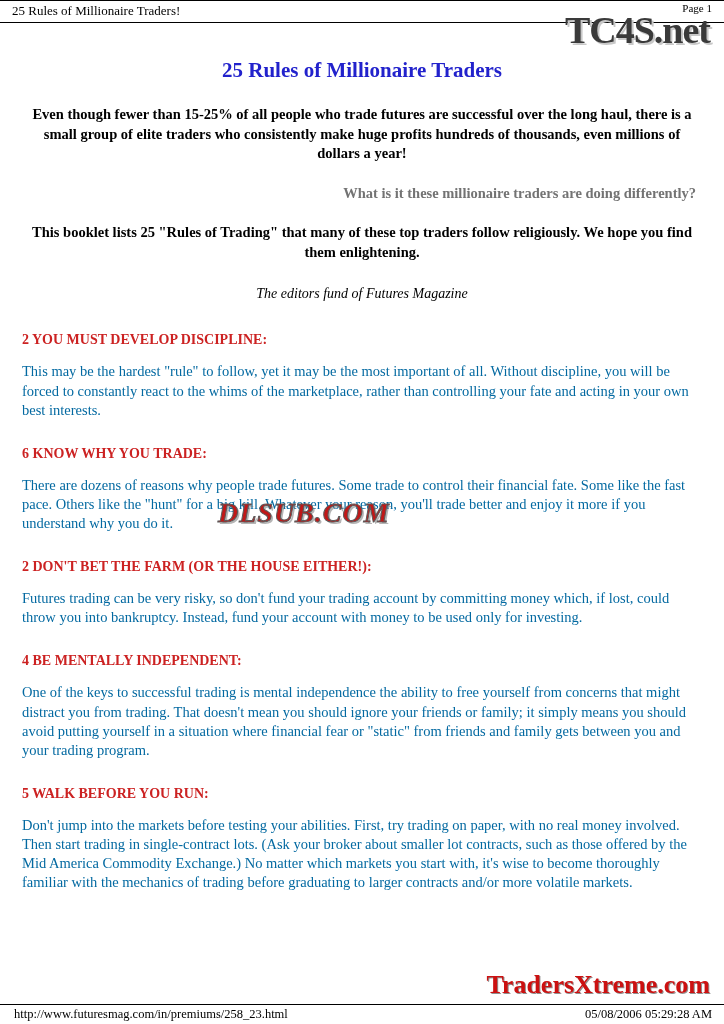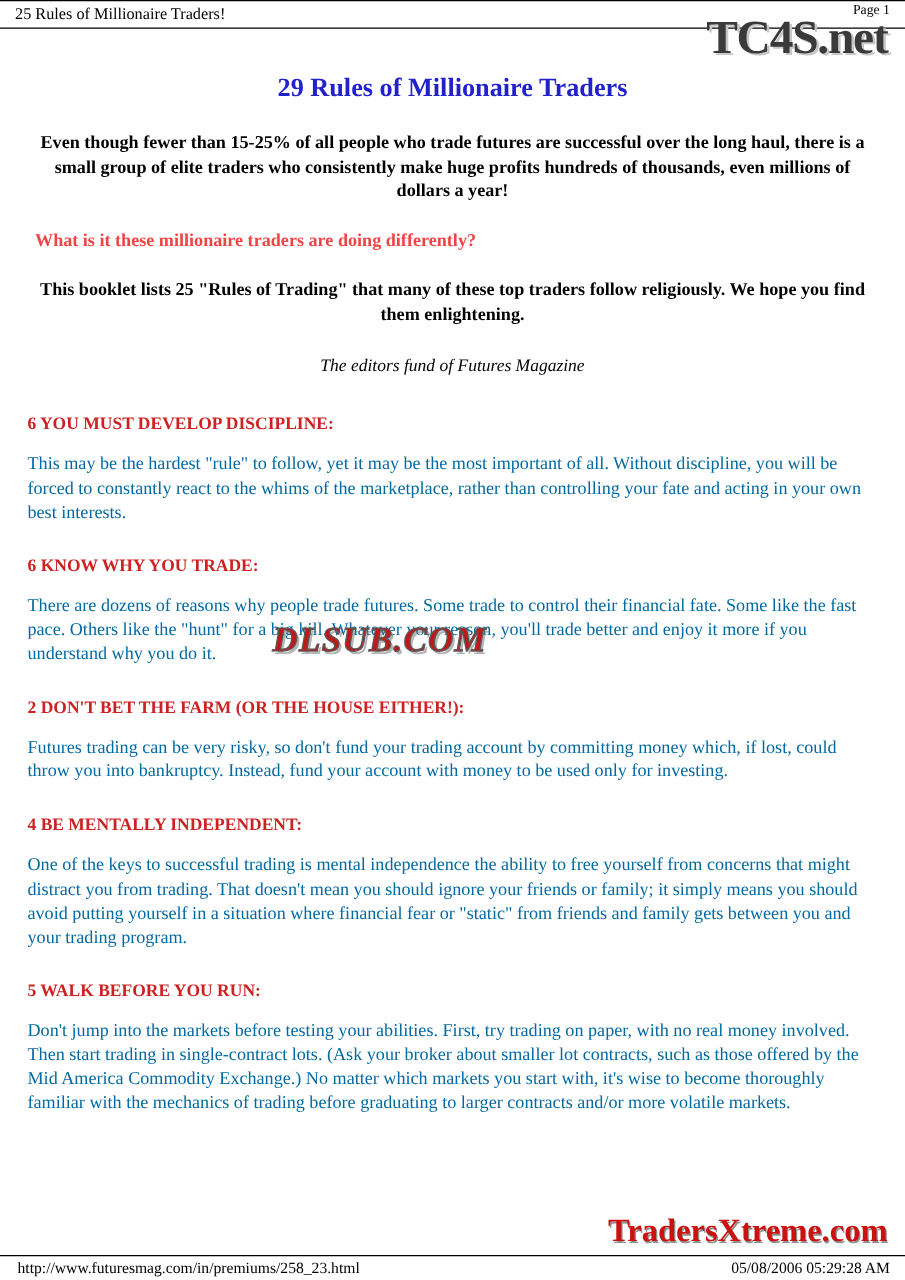--- a/index.html
+++ b/index.html
@@ -96,25 +96,25 @@
   .intro {
     margin: 22px 6px 0 6px;
     text-align: center;
     font-size: 14.5px;
     font-weight: bold;
     line-height: 1.35;
     color: #000;
   }
   .intro2 {
     margin: 20px 6px 4px 6px;
-    text-align: left;
+    text-align: right;
     font-size: 14.5px;
     font-weight: bold;
     line-height: 1.35;
-    color: #ef4444;
+    color: #737373;
   }
   .intro3 {
     margin: 20px 8px 0 8px;
     text-align: center;
     font-size: 14.5px;
     font-weight: bold;
     line-height: 1.35;
     color: #000;
   }
   .byline {
@@ -212,32 +212,32 @@
     <div class="browser-title">25 Rules of Millionaire Traders!</div>
     <div class="page-number">Page 1</div>
   </div>
 
   <div class="header-rule-bottom"></div>
 
   <div class="tc4s">TC4S.net</div>
 
   <div class="content">
 
-    <h1 class="doc-title">29 Rules of Millionaire Traders</h1>
+    <h1 class="doc-title">25 Rules of Millionaire Traders</h1>
 
     <p class="intro">Even though fewer than 15-25% of all people who trade futures are successful over the long haul, there is a small group of elite traders who consistently make huge profits hundreds of thousands, even millions of dollars a year!</p>
     <p class="intro2">What is it these millionaire traders are doing differently?</p>
     <p class="intro3">This booklet lists 25 "Rules of Trading" that many of these top traders follow religiously. We hope you find them enlightening.</p>
 
     <p class="byline">The editors fund of Futures Magazine</p>
 
     <div class="rules">
 
       <div class="rule">
-        <div class="rule-heading">6 YOU MUST DEVELOP DISCIPLINE:</div>
+        <div class="rule-heading">2 YOU MUST DEVELOP DISCIPLINE:</div>
         <div class="rule-body">This may be the hardest "rule" to follow, yet it may be the most important of all. Without discipline, you will be forced to constantly react to the whims of the marketplace, rather than controlling your fate and acting in your own best interests.</div>
       </div>
 
       <div class="rule">
         <div class="rule-heading">6 KNOW WHY YOU TRADE:</div>
         <div class="rule-body">There are dozens of reasons why people trade futures. Some trade to control their financial fate. Some like the fast pace. Others like the "hunt" for a big kill. Whatever your reason, you'll trade better and enjoy it more if you understand why you do it.</div>
       </div>
 
       <div class="rule">
         <div class="rule-heading">2 DON'T BET THE FARM (OR THE HOUSE EITHER!):</div>

